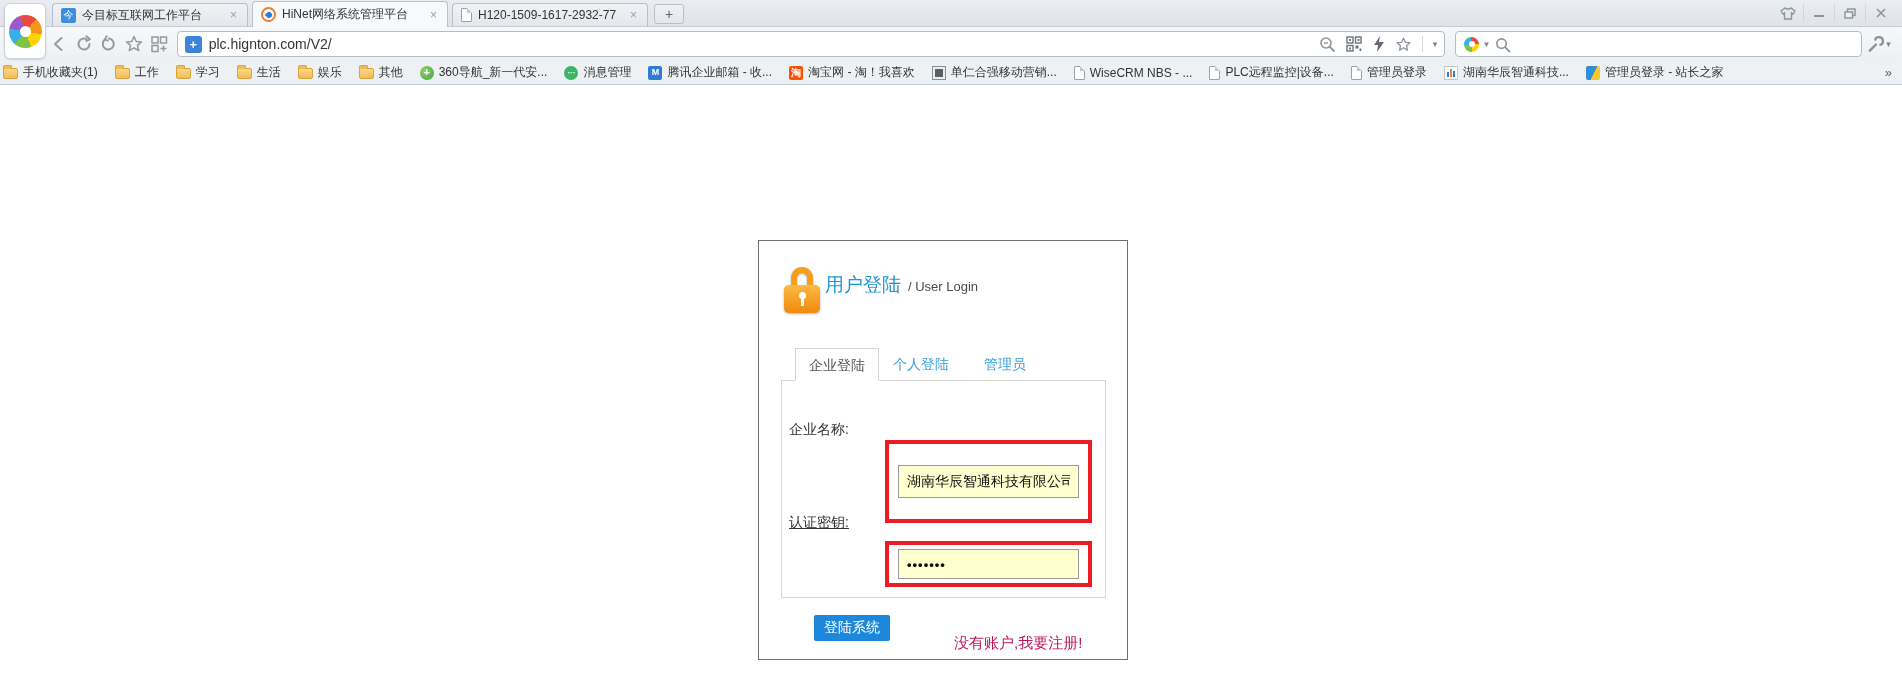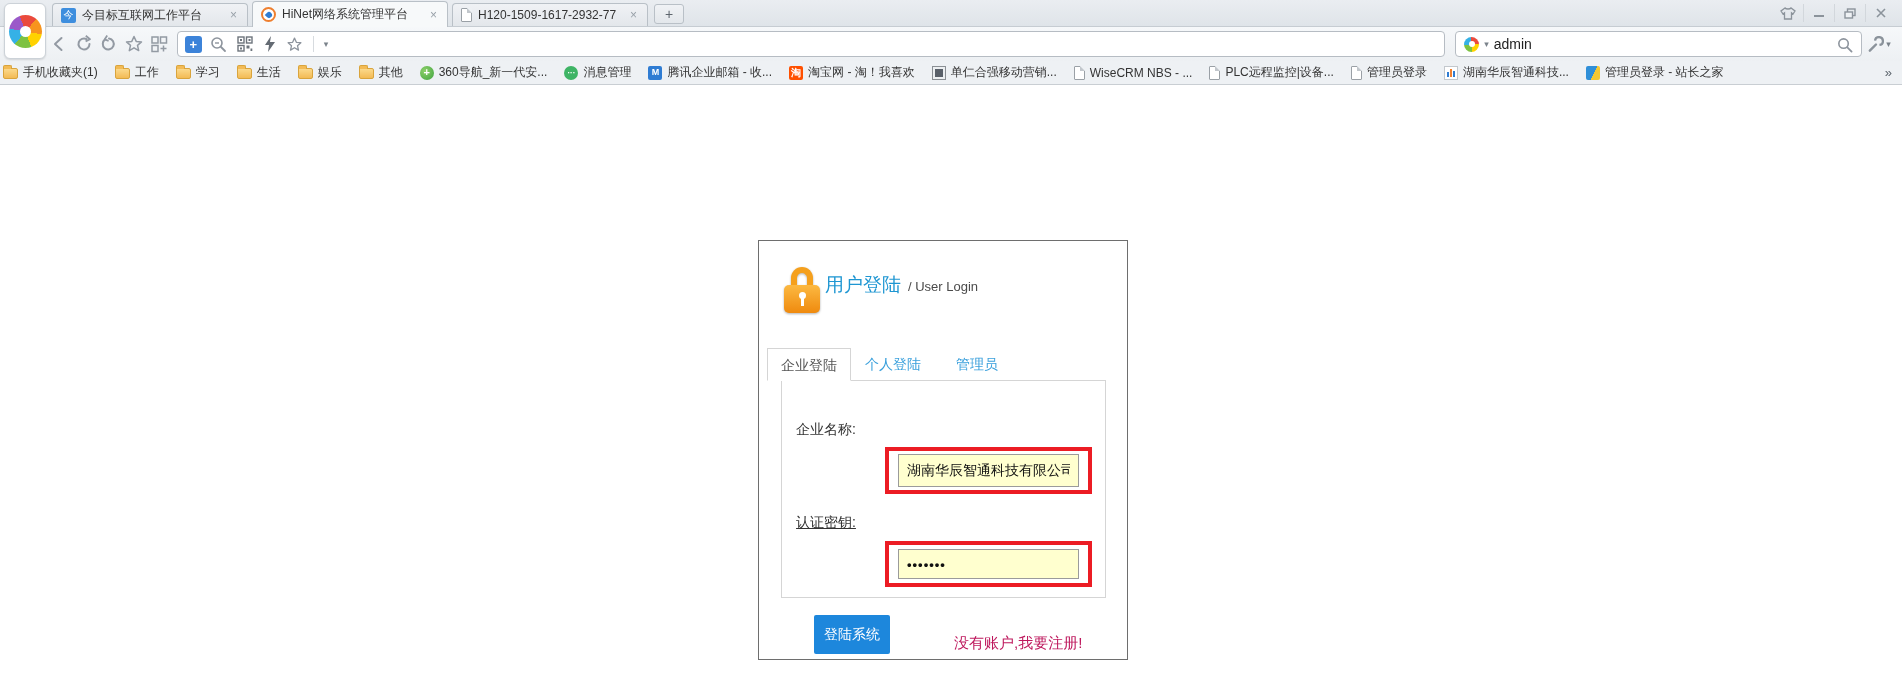--- a/index.html
+++ b/index.html
@@ -132,43 +132,43 @@
     border:6px solid #f5a01d; border-bottom:none; border-radius:11px 11px 0 0; }
   .lock-body { position:absolute; bottom:0; left:0; width:36px; height:28px;
     background:linear-gradient(#fcb942,#ef8a0e); border-radius:5px; }
   .lock-body::before { content:""; position:absolute; left:14.5px; top:7px; width:7px; height:7px; background:#fff; border-radius:50%; }
   .lock-body::after { content:""; position:absolute; left:16.5px; top:12px; width:3px; height:9px; background:#fff; }
 
   .lp-title { position:absolute; left:66px; top:31px; white-space:nowrap; }
   .lp-title-cn { font-size:19px; font-weight:normal; color:#1e96d2; }
   .lp-title-en { font-size:13px; color:#4a4a4a; margin-left:7px; }
 
-  .lp-tabs { position:absolute; left:8px; top:107px; display:flex; z-index:3; }
+  .lp-tabs { position:absolute; left:36px; top:107px; display:flex; z-index:3; }
   .lp-tab { min-width:84px; height:33px; line-height:33px; text-align:center;
     font-size:14px; color:#3aa0dc; padding:0 10px; }
   .lp-tab.active { background:#fff; border:1px solid #d5d5d5; border-bottom:1px solid #fff; color:#555; }
 
   .lp-box { position:absolute; left:22px; top:139px; width:325px; height:218px;
     border:1px solid #d5d5d5; background:#fff; z-index:1; }
 
-  .lp-label { position:absolute; left:30px; width:74px; text-align:center;
+  .lp-label { position:absolute; left:30px; width:74px; text-align:left;
     font-size:14px; color:#333; line-height:23px; z-index:2; }
   .lp-label-1 { top:177px; }
   .lp-label-2 { top:270px;text-decoration:underline; }
 
   .red-box { position:absolute; left:126px; width:207px; border:4px solid #ec1c24;
     background:#fff; z-index:2; }
-  .red-box-1 { top:206px; padding:3px 9px; }
+  .red-box-1 { top:199px; padding:21px 9px; }
   .red-box-2 { top:300px; padding:4px 9px; }
   .lp-input { display:block; width:100%; height:33px; border:1px solid #9b9b9b;
     background:#ffffcf; font-size:14px; color:#111; padding:0 8px;
     font-family:inherit; outline:none; }
   .lp-input-pass { height:30px; font-weight:bold; letter-spacing:1px; font-size:13px; }
 
-  .lp-btn { position:absolute; left:55px; top:374px; width:76px; height:39px; z-index:2;
+  .lp-btn { position:absolute; left:55px; top:374px; width:76px; height:26px; z-index:2;
     background:#1d87dc; color:#fff; font-size:14px; border:none; border-radius:2px;
     font-family:inherit; cursor:pointer; }
   .lp-reg { position:absolute; left:195px; top:393px; z-index:2;
     font-size:15px; color:#be185d; text-decoration:none; white-space:nowrap; }
 
   svg { display:block; }
 </style>
 </head>
 <body>
 
@@ -251,20 +251,21 @@
       <svg width="20" height="20" viewBox="0 0 20 20">
           <rect x="3" y="3" width="6" height="6" fill="none" stroke="#939aa3" stroke-width="1.5"></rect>
           <rect x="11.5" y="3" width="6" height="6" fill="none" stroke="#939aa3" stroke-width="1.5"></rect>
           <rect x="3" y="11.5" width="6" height="6" fill="none" stroke="#939aa3" stroke-width="1.5"></rect>
           <path d="M14.5 11.5 v6 M11.5 14.5 h6" stroke="#939aa3" stroke-width="1.5"></path>
         </svg>
     </div>
 
     <div class="addressbar">
       <span class="addr-shield">+</span>
+      <span class="addr-url">plc.hignton.com/V2/</span>
       <span class="addr-icons">
         <span>
           <svg width="18" height="18" viewBox="0 0 18 18">
               <circle cx="8" cy="8" r="5" fill="none" stroke="#8d949d" stroke-width="1.6"></circle>
               <path d="M12 12 L16 16" stroke="#8d949d" stroke-width="1.8" stroke-linecap="round"></path>
               <path d="M6 8 h4" stroke="#8d949d" stroke-width="1.4"></path>
             </svg>
         </span>
         <span>
           <svg width="16" height="16" viewBox="0 0 16 16">
@@ -289,21 +290,20 @@
             </svg>
         </span>
         <span class="vsep"></span>
         <span class="caret">▾</span>
       </span>
     </div>
 
     <div class="searchbox">
       <span class="search-logo"></span>
       <span class="caret">▾</span>
-      <span class="search-text">admin</span>
       <span>
         <svg width="17" height="17" viewBox="0 0 18 18">
             <circle cx="8" cy="8" r="5" fill="none" stroke="#8d949d" stroke-width="1.7"></circle>
             <path d="M12 12 L16.5 16.5" stroke="#8d949d" stroke-width="1.9" stroke-linecap="round"></path>
           </svg>
       </span>
     </div>
 
     <div class="wrenchbtn">
       <svg width="17" height="17" viewBox="0 0 18 18">

